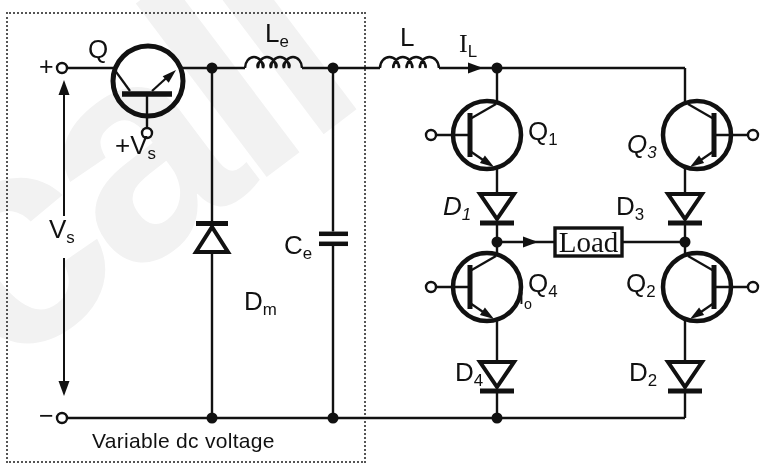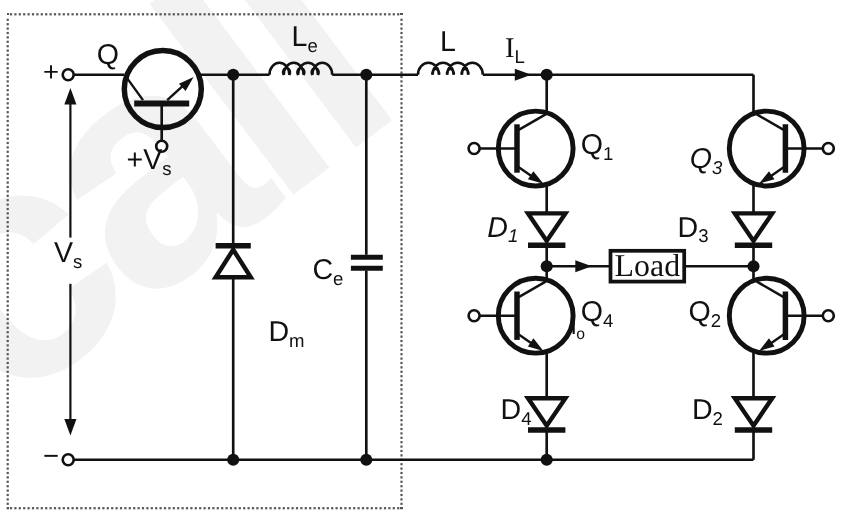--- a/index.html
+++ b/index.html
@@ -212,14 +212,15 @@
     <span class="main">D</span><sub>4</sub></div>
 
   <div class="lbl" style="left:629px;top:359px;">
     <span class="main">D</span><sub>2</sub></div>
 
   <div class="lbl small" style="left:519px;top:248px;margin-top:38px;">
     <span class="main">i</span><sub>o</sub></div>
 
   <div class="load-box">Load</div>
 
+  <div class="lbl caption" style="left:92px;top:430px;">Variable dc voltage</div>
 
 </div>
 
 </body></html>

